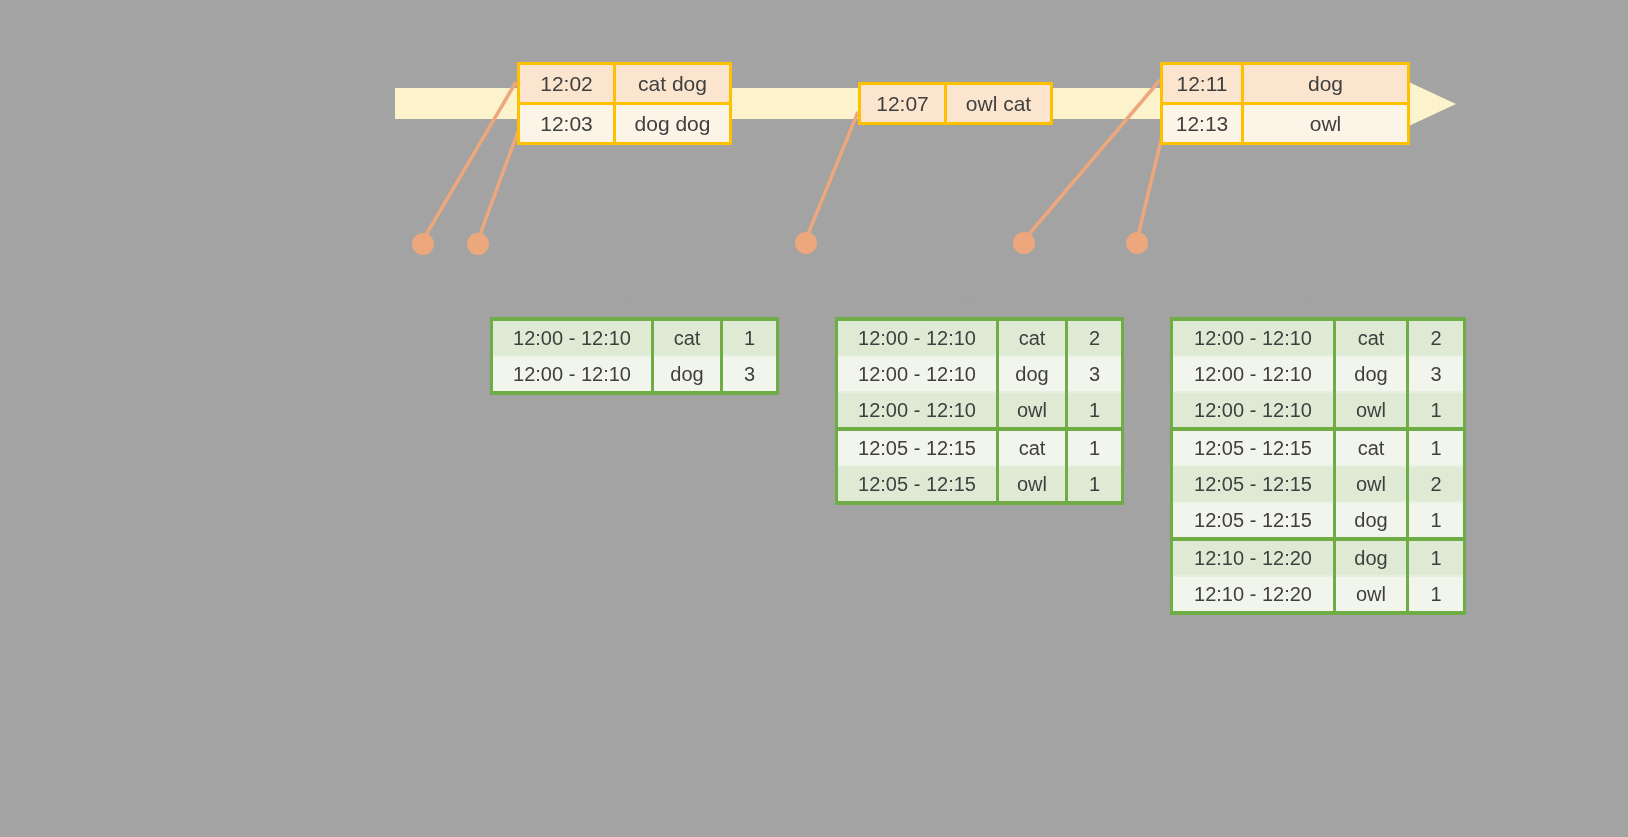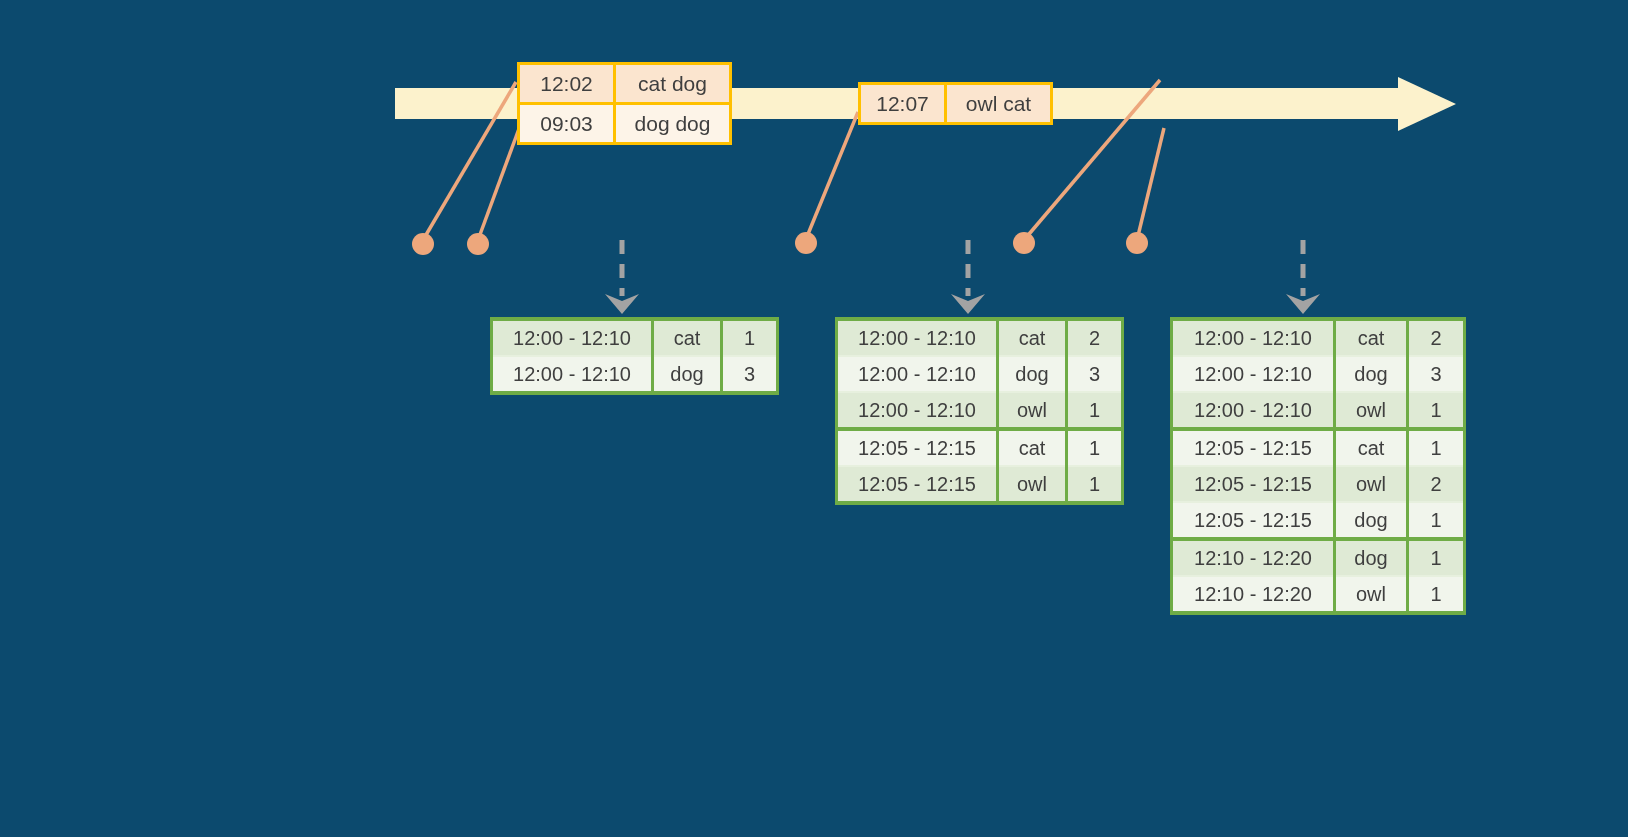--- a/index.html
+++ b/index.html
@@ -1,17 +1,17 @@
 <!DOCTYPE html>
 <html><head>
 <meta charset="utf-8">
 <style>
   html,body{margin:0;padding:0;background:#000;}
   .stage{
-    position:relative;width:1628px;height:837px;background:#0c4a6e;
+    position:relative;width:1628px;height:837px;background:#a3a3a3;
     font-family:"Liberation Sans",sans-serif;color:#3f3f3f;overflow:hidden;
   }
   
   .timeline-band{
     position:absolute;left:395px;top:88px;width:1005px;height:31px;
     background:#FCF2CC;z-index:1;
   }
   .timeline-arrowhead{
     position:absolute;left:1398px;top:77px;width:0;height:0;z-index:1;
     border-top:27px solid transparent;border-bottom:27px solid transparent;
@@ -81,35 +81,47 @@
     </g>
   </svg>
 
   <table id="et1" class="event-table">
     <tbody>
         <tr>
       <td>12:02</td>
       <td>cat dog</td>
     </tr>
     <tr>
-      <td>09:03</td>
+      <td>12:03</td>
       <td>dog dog</td>
     </tr>
   </tbody>
     </table>
 
   <table id="et2" class="event-table">
     <tbody>
         <tr>
       <td>12:07</td>
       <td>owl cat</td>
     </tr>
   </tbody>
     </table>
 
+  <table id="et3" class="event-table">
+    <tbody>
+        <tr>
+      <td>12:11</td>
+      <td>dog</td>
+    </tr>
+    <tr>
+      <td>12:13</td>
+      <td>owl</td>
+    </tr>
+  </tbody>
+    </table>
 
   <table id="rt1" class="result-table">
     <tbody>
         <tr>
       <td>12:00 - 12:10</td>
       <td>cat</td>
       <td>1</td>
     </tr>
     <tr>
       <td>12:00 - 12:10</td>

